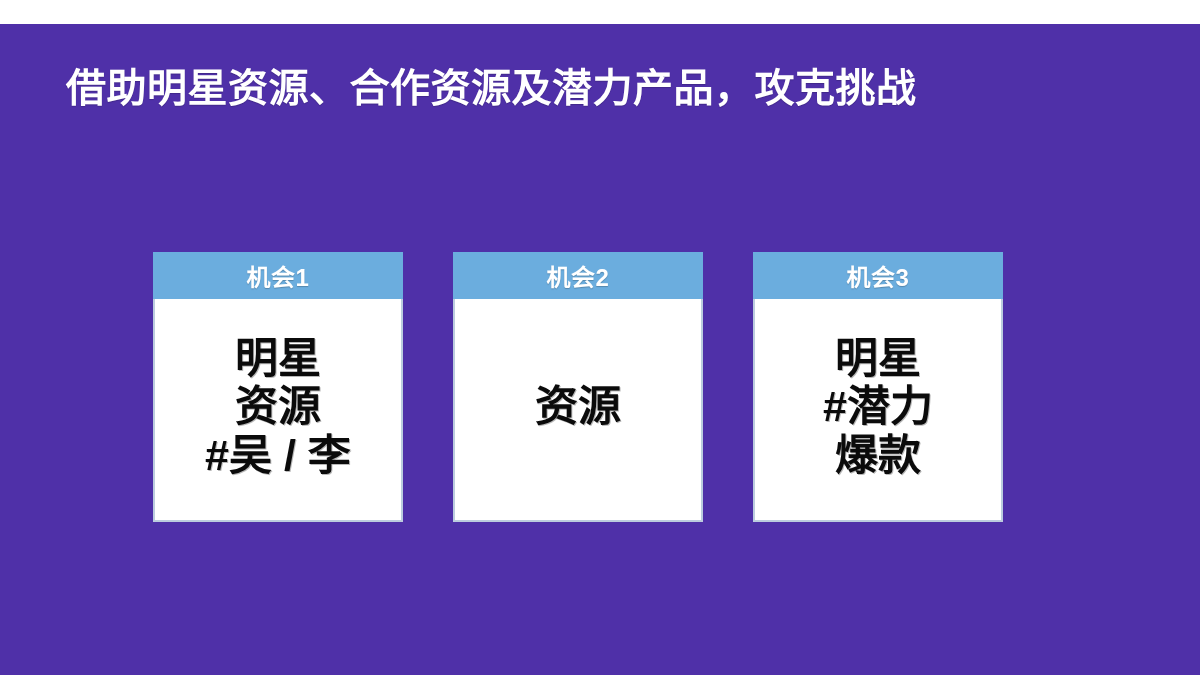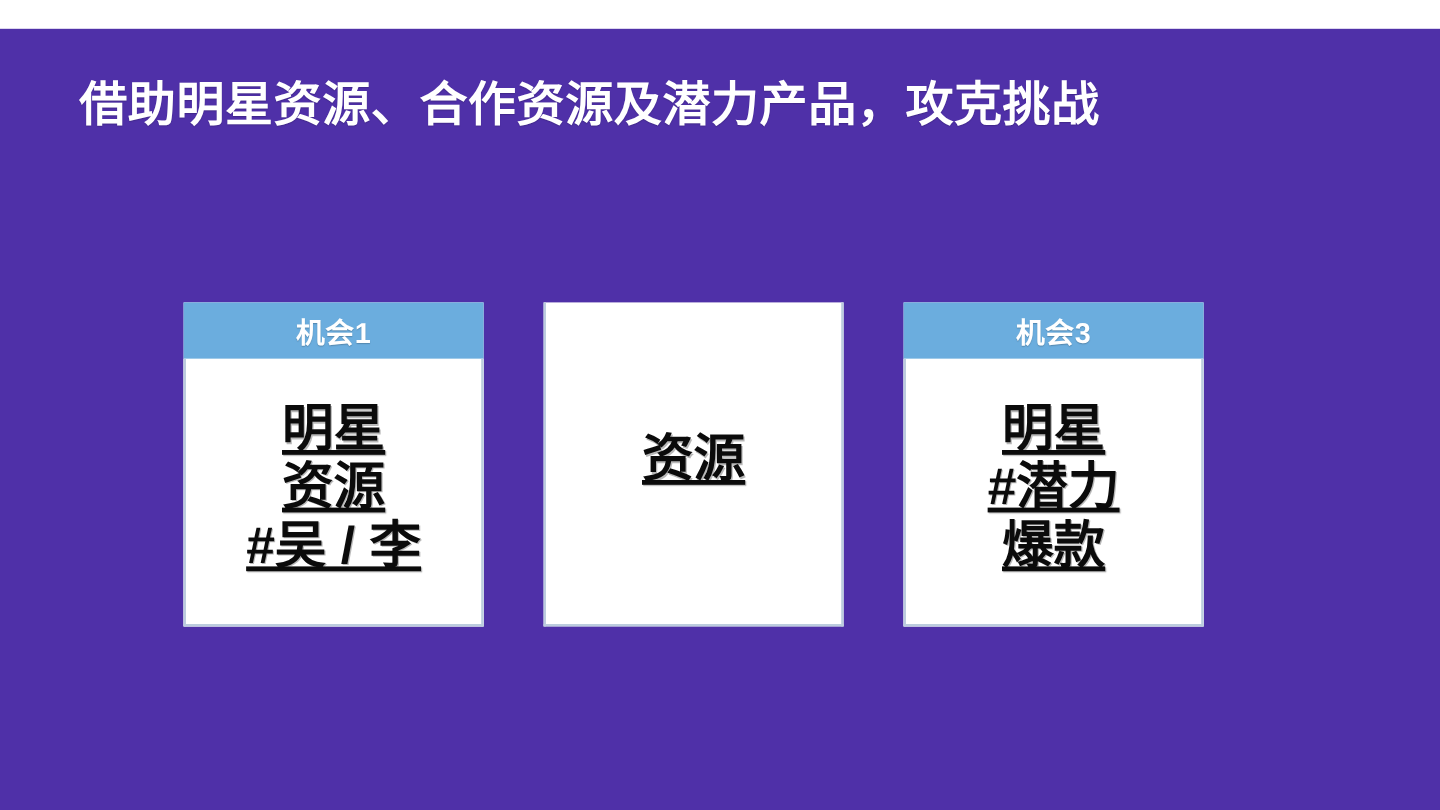--- a/index.html
+++ b/index.html
@@ -86,21 +86,20 @@
   }
 
   .card-line {
     color: #0B0B0B;
     font-size: 43px;
     font-weight: bold;
     line-height: 1.12;
     text-align: center;
     white-space: nowrap;
     text-shadow: 1px 1px 0 rgba(0,0,0,0.28);
-    text-decoration: underline;
   }
 
   .card-line.tag {
     letter-spacing: 0px;
   }
 </style>
 </head>
 <body>
 
 <div class="slide">
@@ -112,20 +111,21 @@
     <div class="card">
       <div class="card-header">机会1</div>
       <div class="card-body">
         <div class="card-line">明星</div>
         <div class="card-line">资源</div>
         <div class="card-line tag">#吴 / 李</div>
       </div>
     </div>
 
     <div class="card">
+      <div class="card-header">机会2</div>
       <div class="card-body">
         <div class="card-line">资源</div>
       </div>
     </div>
 
     <div class="card">
       <div class="card-header">机会3</div>
       <div class="card-body">
         <div class="card-line">明星</div>
         <div class="card-line tag">#潜力</div>

